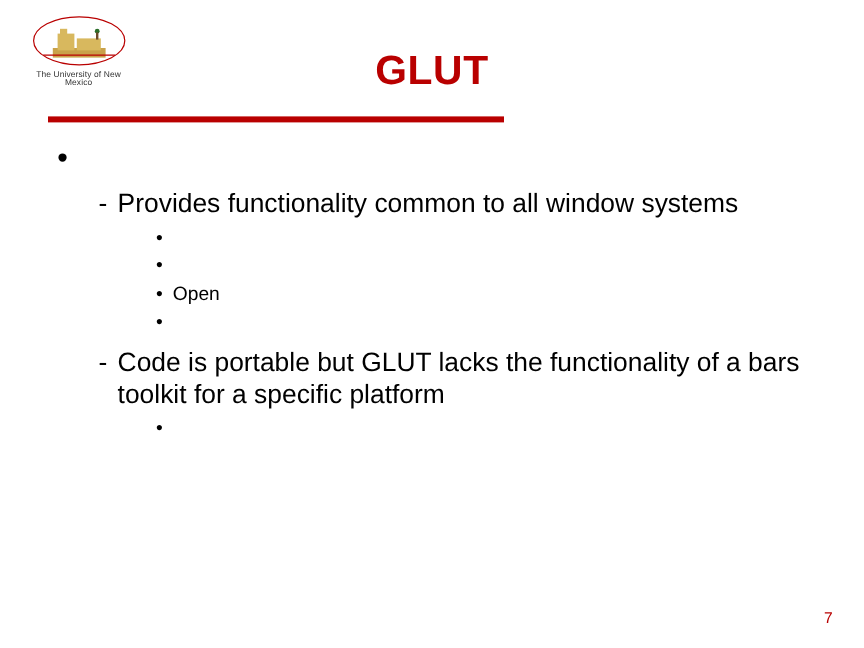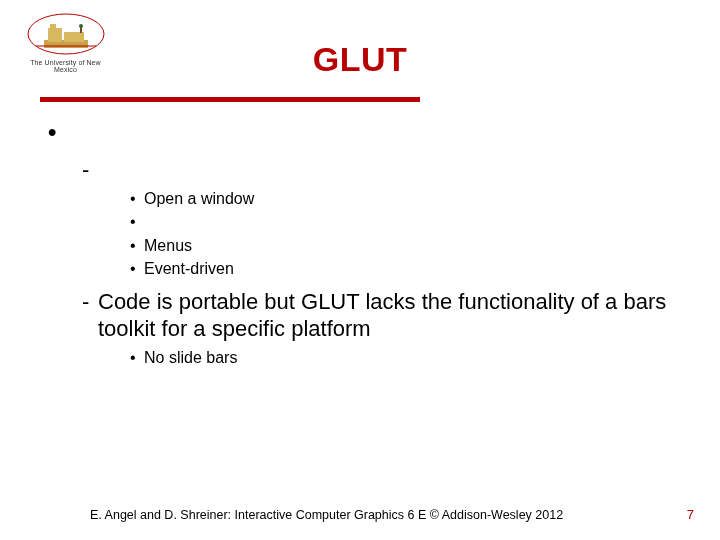--- a/index.html
+++ b/index.html
@@ -122,46 +122,43 @@
 <div class="rule"></div>
 
 <div class="content">
 
   <div class="lvl1">
     <span class="bullet">•</span>
   </div>
 
   <div class="lvl2">
     <span class="dash">-</span>
+    <span>Provides functionality common to all window systems</span>
   </div>
 
   <div class="lvl3">
     <span class="dot">•</span>
-    <span>Open a window</span>
   </div>
   <div class="lvl3">
     <span class="dot">•</span>
   </div>
   <div class="lvl3">
     <span class="dot">•</span>
-    <span>Menus</span>
+    <span>Open</span>
   </div>
   <div class="lvl3">
     <span class="dot">•</span>
-    <span>Event-driven</span>
   </div>
 
   <div class="lvl2" style="margin-top:8px;">
     <span class="dash">-</span>
     <span>Code is portable but GLUT lacks the functionality of a bars toolkit for a specific platform</span>
   </div>
 
   <div class="lvl3">
     <span class="dot">•</span>
-    <span>No slide bars</span>
   </div>
 
 </div>
 
 <div class="footer">
-  <div class="footer-text">E. Angel and D. Shreiner: Interactive Computer Graphics 6 E © Addison-Wesley 2012</div>
   <div class="pagenum">7</div>
 </div>
 
 </body></html>

